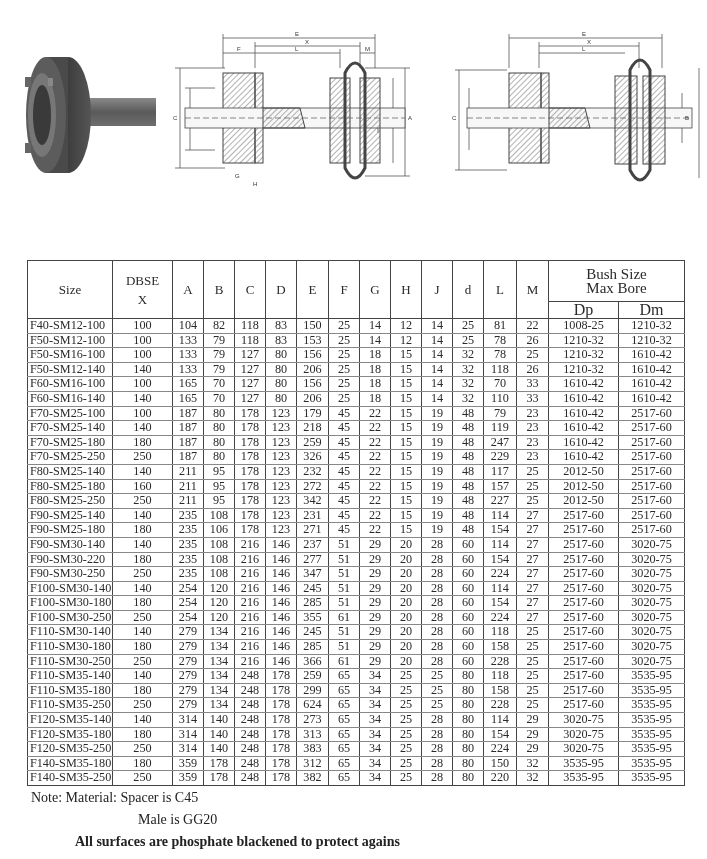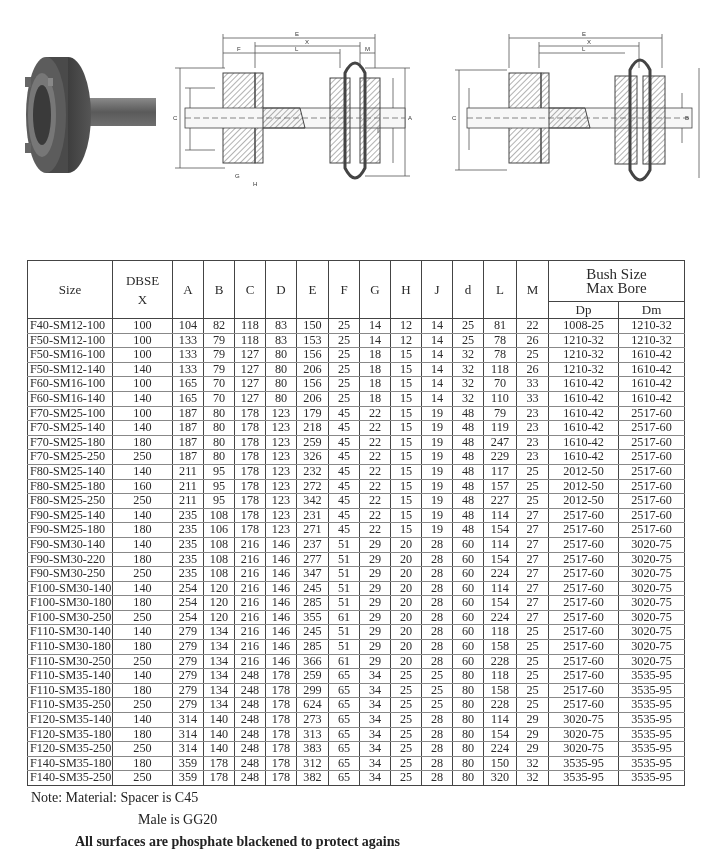--- a/index.html
+++ b/index.html
@@ -9,21 +9,21 @@
   .drawing { position: absolute; top: 28px; height: 175px; }
   .drawing1 { left: 165px; width: 265px; }
   .drawing2 { left: 447px; width: 258px; }
   table.spec { position: absolute; left: 27px; top: 260px; border-collapse: collapse;
                table-layout: fixed; font-size: 12.2px; }
   table.spec td, table.spec th { padding: 0; text-align: center; line-height: 13.6px;
                border-left: 1.5px solid #444; border-right: 1.5px solid #444; font-weight: normal;
                white-space: nowrap; overflow: hidden; }
   table.spec th { border: 1.5px solid #444; font-size: 13px; height: 40px; }
   table.spec th.bush { font-size: 15px; line-height: 14px; height: 40px; }
-  table.spec th.sub { font-size: 13px; height: 16px; line-height: 14px; }
+  table.spec th.sub { font-size: 16px; height: 16px; line-height: 14px; }
   table.spec th.dbse { line-height: 19px; }
   table.spec td.size { text-align: left; padding-left: 2px; }
   table.spec tr.grp-start td { border-top: 1.5px solid #444; }
   table.spec tr.last td { border-bottom: 1.5px solid #444; }
   table.spec tbody tr td { border-bottom: 1px solid #888; }
   .note { position: absolute; left: 31px; font-size: 14px; color: #222; }
   .n1 { top: 790px; text-align: right; }
   .n2 { top: 812px; left: 138px; }
   .n3 { top: 834px; left: 75px; font-weight: bold; }
 </style>
@@ -750,21 +750,21 @@
         <td>359</td>
         <td>178</td>
         <td>248</td>
         <td>178</td>
         <td>382</td>
         <td>65</td>
         <td>34</td>
         <td>25</td>
         <td>28</td>
         <td>80</td>
-        <td>320</td>
+        <td>220</td>
         <td>32</td>
         <td>3535-95</td>
         <td>3535-95</td>
       </tr>
     </tbody>
 </table>
 
 <div class="note n1">Note: Material: Spacer is C45</div>
 <div class="note n2">Male is GG20</div>
 <div class="note n3">All surfaces are phosphate blackened to protect agains</div>

